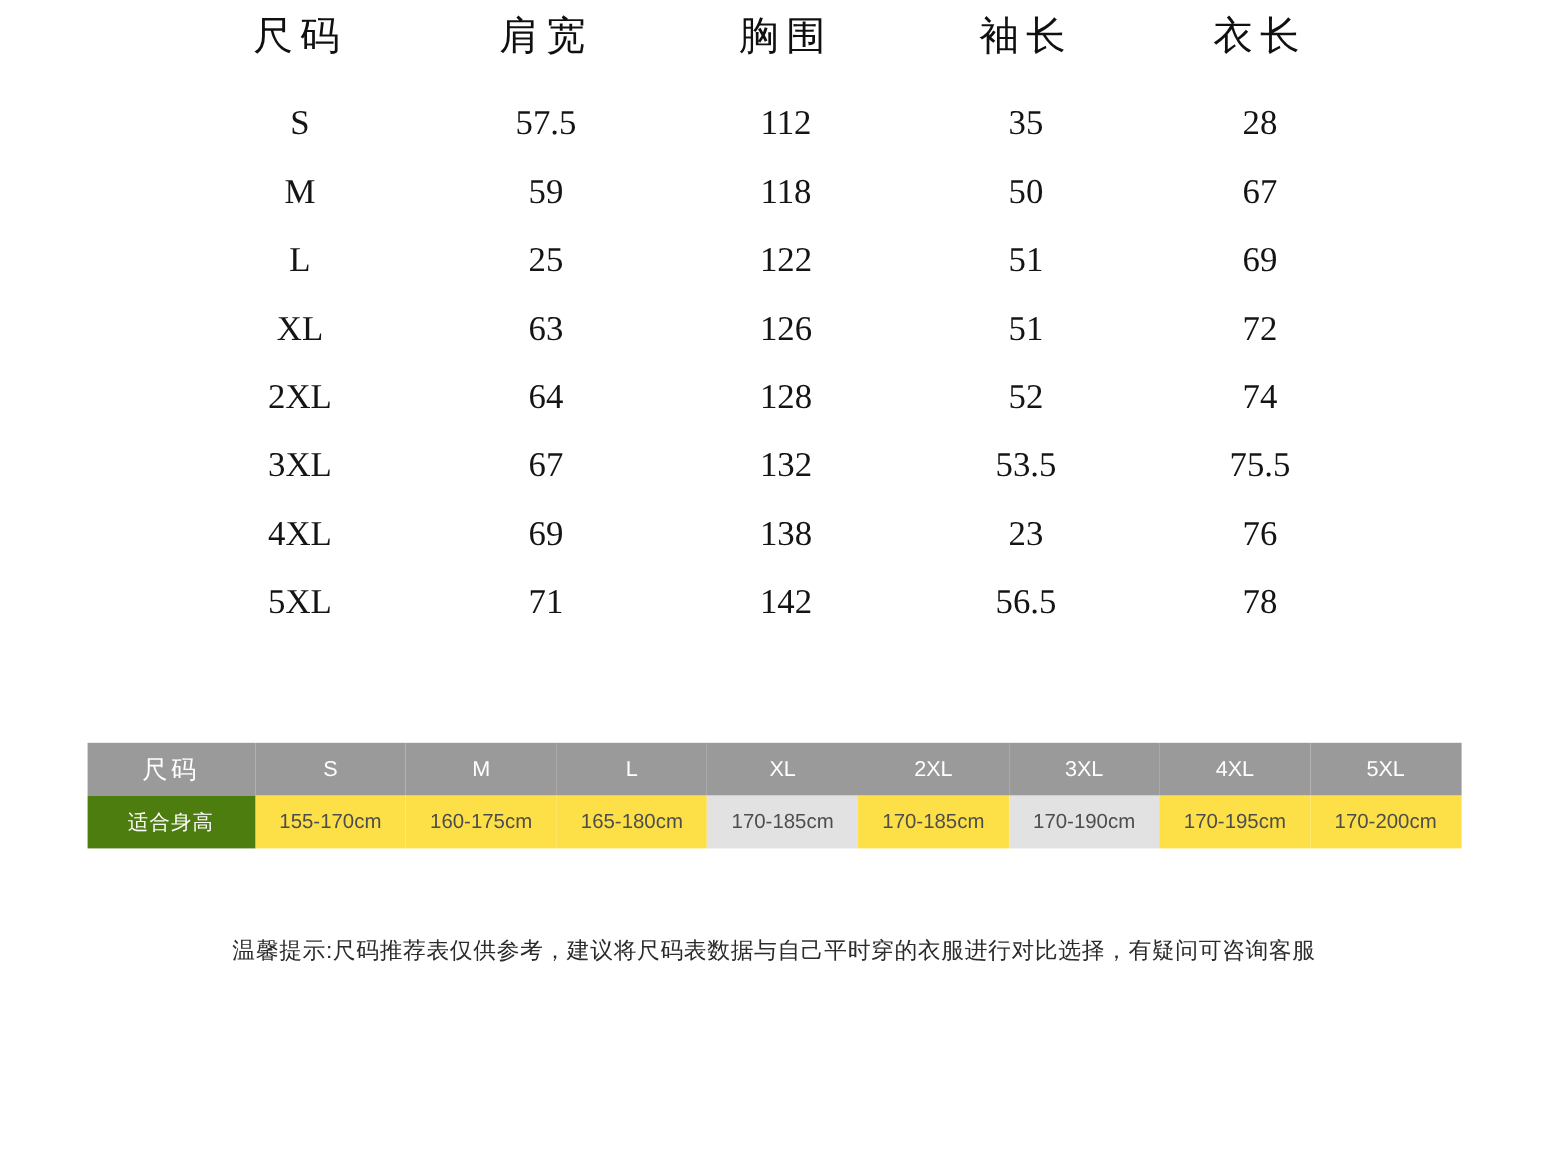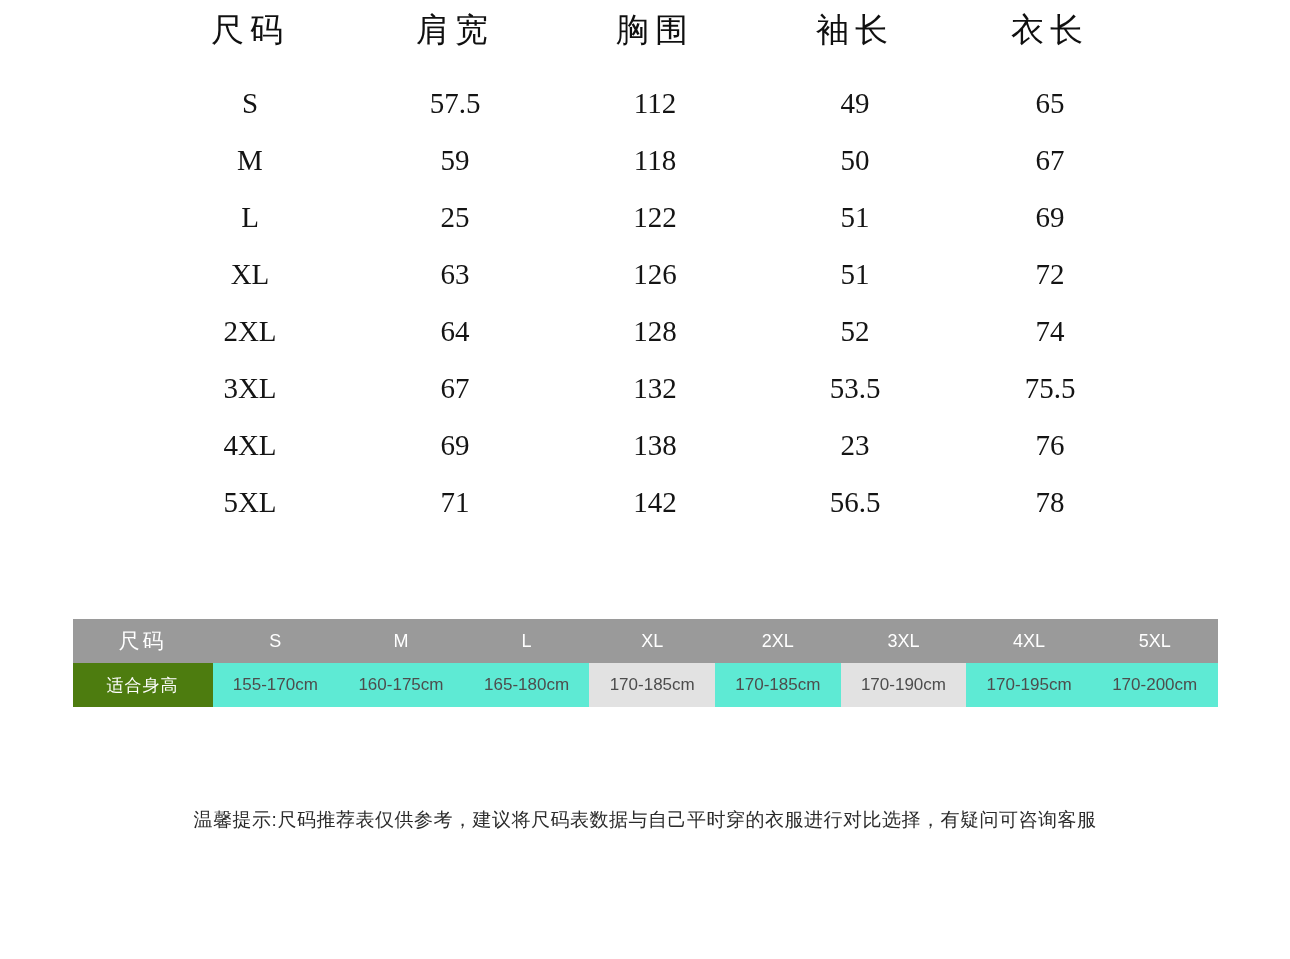--- a/index.html
+++ b/index.html
@@ -82,29 +82,29 @@
     background: #9a9a9a;
     color: #ffffff !important;
     font-size: 18px !important;
   }
   .row-label {
     background: #4d7c0f;
     color: #ffffff !important;
     font-size: 17px !important;
     letter-spacing: 1px;
   }
-  .cell-light { background: #5eead4; }
+  .cell-light { background: #fde047; }
   .cell-dark  { background: #e2e2e2; }
   .rec-table col.lab { width: 140px; }
 
   
   .note {
     width: 1290px;
     text-align: center;
-    margin-top: 100px;
+    margin-top: 72px;
     font-size: 19px;
     color: #2b2b2b;
     font-family: "Liberation Sans", sans-serif;
     letter-spacing: 0.5px;
   }
 </style>
 </head>
 <body>
 
 <div class="page">
@@ -124,22 +124,22 @@
         <th>胸围</th>
         <th>袖长</th>
         <th>衣长</th>
       </tr>
     </thead>
     <tbody>
       <tr>
         <td>S</td>
         <td>57.5</td>
         <td>112</td>
-        <td>49</td>
-        <td>65</td>
+        <td>35</td>
+        <td>28</td>
       </tr>
       <tr>
         <td>M</td>
         <td>59</td>
         <td>118</td>
         <td>50</td>
         <td>67</td>
       </tr>
       <tr>
         <td>L</td>

